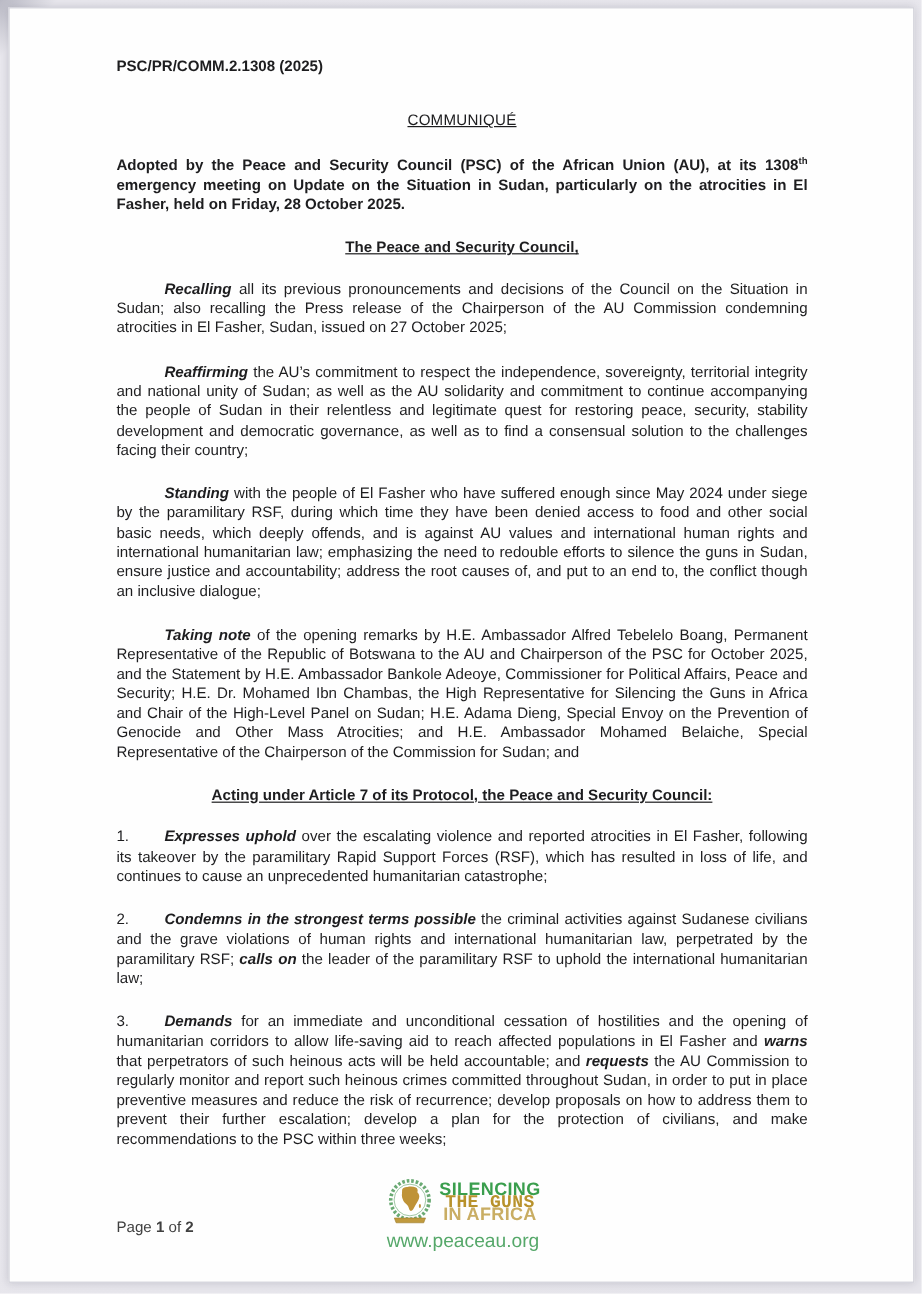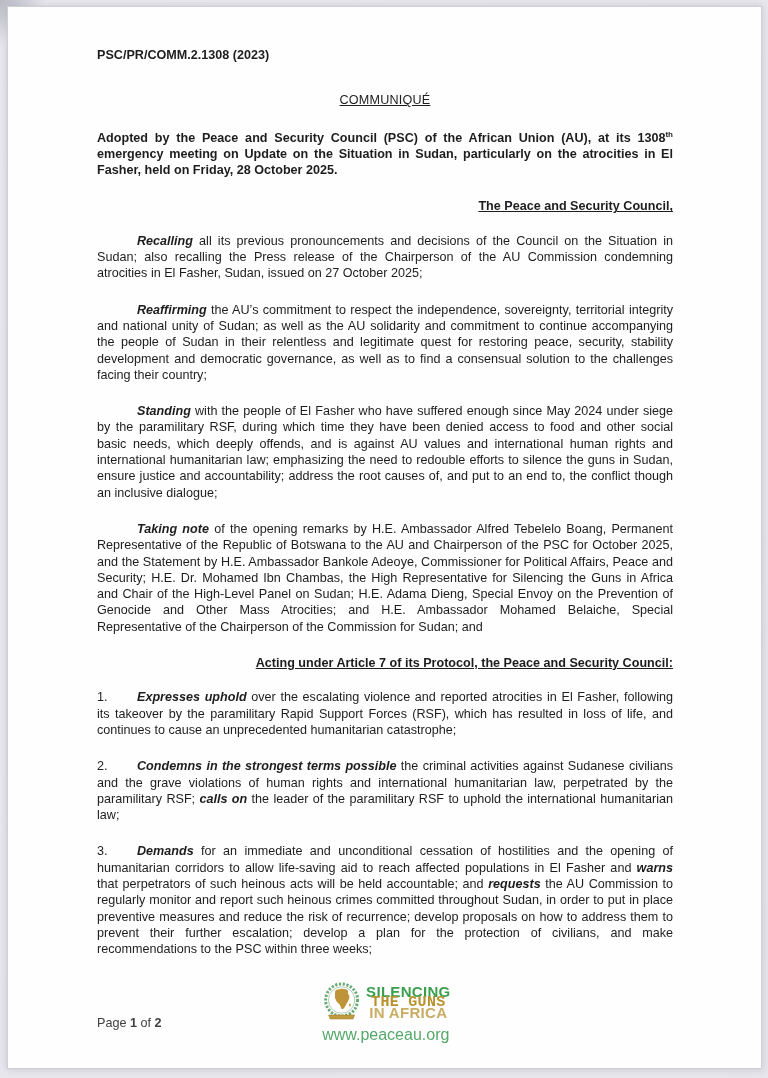--- a/index.html
+++ b/index.html
@@ -17,21 +17,21 @@
   }
   .content {
     position: absolute; left: 89px; right: 88px; top: 40px;
     font-size: 12.6px; line-height: 16.3px; color: #1d1d1f;
     text-align: justify;
   }
   .content p { margin: 0 0 20px 0; }
   .para-ref   { font-weight: bold; margin-bottom: 29px !important; text-align: left; }
   .para-title { text-align: center; font-weight: bold; margin-bottom: 21px !important; letter-spacing: 0.2px; }
   .para-intro { font-weight: bold; }
-  .para-heading { font-weight: bold; text-align: right; margin-bottom: 18px !important; }
+  .para-heading { font-weight: bold; text-align: center; margin-bottom: 18px !important; }
   .para-body  { text-indent: 40px; }
   .para-numbered { }
   .para-numbered .num { display: inline-block; width: 40px; }
   sup { font-size: 8px; line-height: 0; }
   .footer-pagenum {
     position: absolute; left: 89px; bottom: 38px;
     font-size: 12.6px; color: #404040;
   }
   .footer-pagenum .b { font-weight: bold; }
   .footer-logo {
@@ -48,21 +48,21 @@
   .lt3 { color: #c9ad63; }
   .logo-url { color: #56a86a; font-size: 16px; margin-top: 2px; }
 </style>
 </head>
 <body>
 
 <div class="page">
 
   <div class="content">
 
-  <p class="para-ref"><span style="font-weight: bold;">PSC/PR/COMM.2.1308 (2023)</span></p>
+  <p class="para-ref"><span style="font-weight: bold;">PSC/PR/COMM.2.1308 (2025)</span></p>
       <p class="para-title"><span style="font-weight: normal; text-decoration: underline;">COMMUNIQUÉ</span></p>
       <p class="para-intro"><span style="font-weight: bold;">Adopted by the Peace and Security Council (PSC) of the African Union (AU), at its 1308</span><sup style="font-weight: bold;">th</sup><span style="font-weight: bold;"> emergency meeting on Update on the Situation in Sudan, particularly on the atrocities in El Fasher, held on Friday, 28 October 2025.</span></p>
       <p class="para-heading"><span style="font-weight: bold; text-decoration: underline;">The Peace and Security Council,</span></p>
       <p class="para-body"><span style="font-weight: bold; font-style: italic;">Recalling</span><span> all its previous pronouncements and decisions of the Council on the Situation in Sudan; also recalling the Press release of the Chairperson of the AU Commission condemning atrocities in El Fasher, Sudan, issued on 27 October 2025;</span></p>
       <p class="para-body"><span style="font-weight: bold; font-style: italic;">Reaffirming</span><span> the AU’s commitment to respect the independence, sovereignty, territorial integrity and national unity of Sudan; as well as the AU solidarity and commitment to continue accompanying the people of Sudan in their relentless and legitimate quest for restoring peace, security, stability development and democratic governance, as well as to find a consensual solution to the challenges facing their country;</span></p>
       <p class="para-body"><span style="font-weight: bold; font-style: italic;">Standing</span><span> with the people of El Fasher who have suffered enough since May 2024 under siege by the paramilitary RSF, during which time they have been denied access to food and other social basic needs, which deeply offends, and is against AU values and international human rights and international humanitarian law; emphasizing the need to redouble efforts to silence the guns in Sudan, ensure justice and accountability; address the root causes of, and put to an end to, the conflict though an inclusive dialogue;</span></p>
       <p class="para-body"><span style="font-weight: bold; font-style: italic;">Taking note</span><span> of the opening remarks by H.E. Ambassador Alfred Tebelelo Boang, Permanent Representative of the Republic of Botswana to the AU and Chairperson of the PSC for October 2025, and the Statement by H.E. Ambassador Bankole Adeoye, Commissioner for Political Affairs, Peace and Security; H.E. Dr. Mohamed Ibn Chambas, the High Representative for Silencing the Guns in Africa and Chair of the High-Level Panel on Sudan; H.E. Adama Dieng, Special Envoy on the Prevention of Genocide and Other Mass Atrocities; and H.E. Ambassador Mohamed Belaiche, Special Representative of the Chairperson of the Commission for Sudan; and</span></p>
       <p class="para-heading"><span style="font-weight: bold; text-decoration: underline;">Acting under Article 7 of its Protocol, the Peace and Security Council:</span></p>
       <p class="para-numbered"><span class="num">1.</span><span style="font-weight: bold; font-style: italic;">Expresses uphold</span><span> over the escalating violence and reported atrocities in El Fasher, following its takeover by the paramilitary Rapid Support Forces (RSF), which has resulted in loss of life, and continues to cause an unprecedented humanitarian catastrophe;</span></p>
       <p class="para-numbered"><span class="num">2.</span><span style="font-weight: bold; font-style: italic;">Condemns in the strongest terms possible</span><span> the criminal activities against Sudanese civilians and the grave violations of human rights and international humanitarian law, perpetrated by the paramilitary RSF; </span><span style="font-weight: bold; font-style: italic;">calls on</span><span> the leader of the paramilitary RSF to uphold the international humanitarian law;</span></p>

